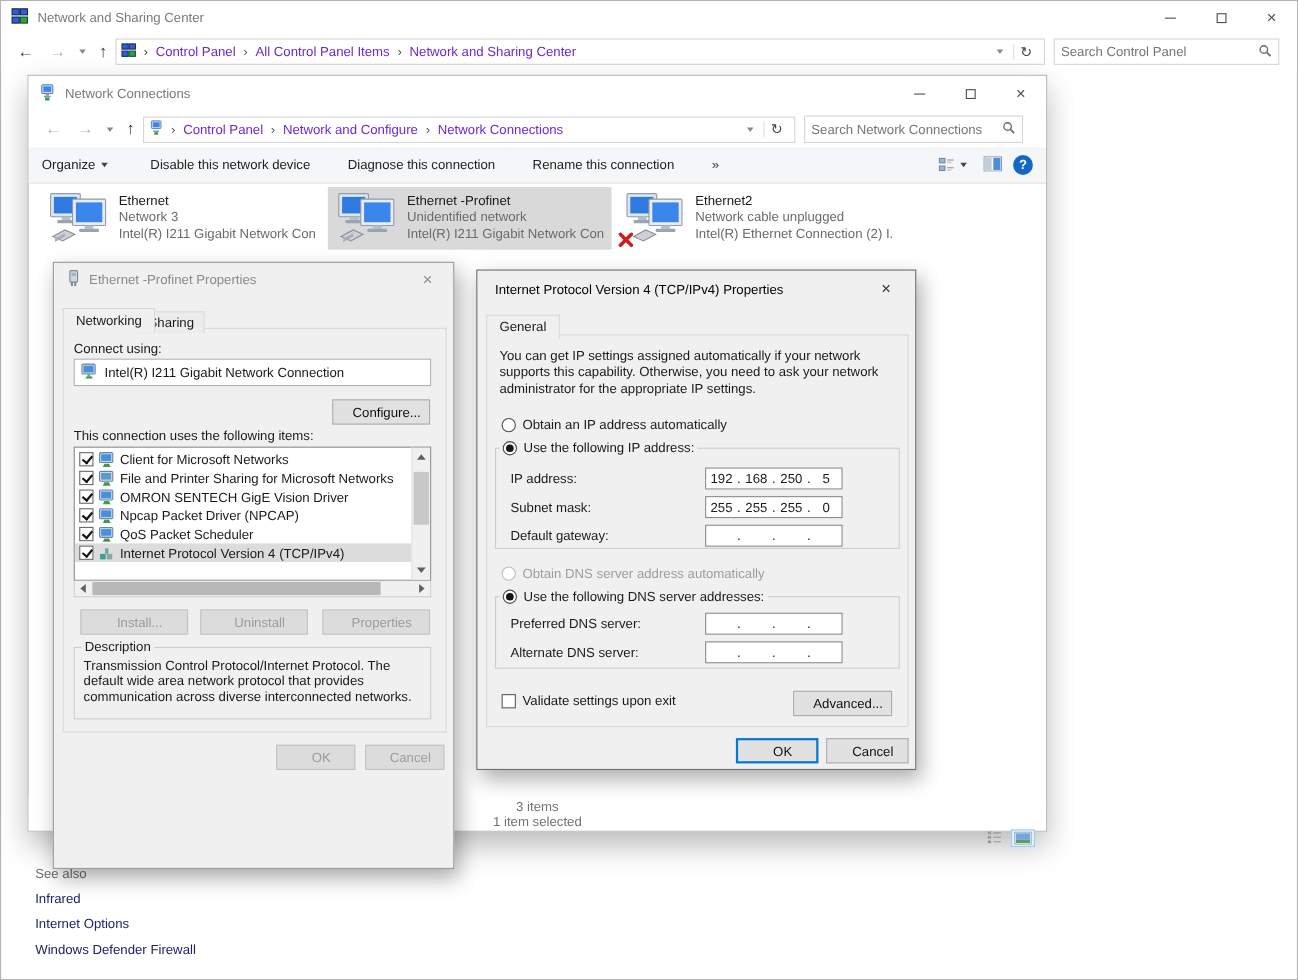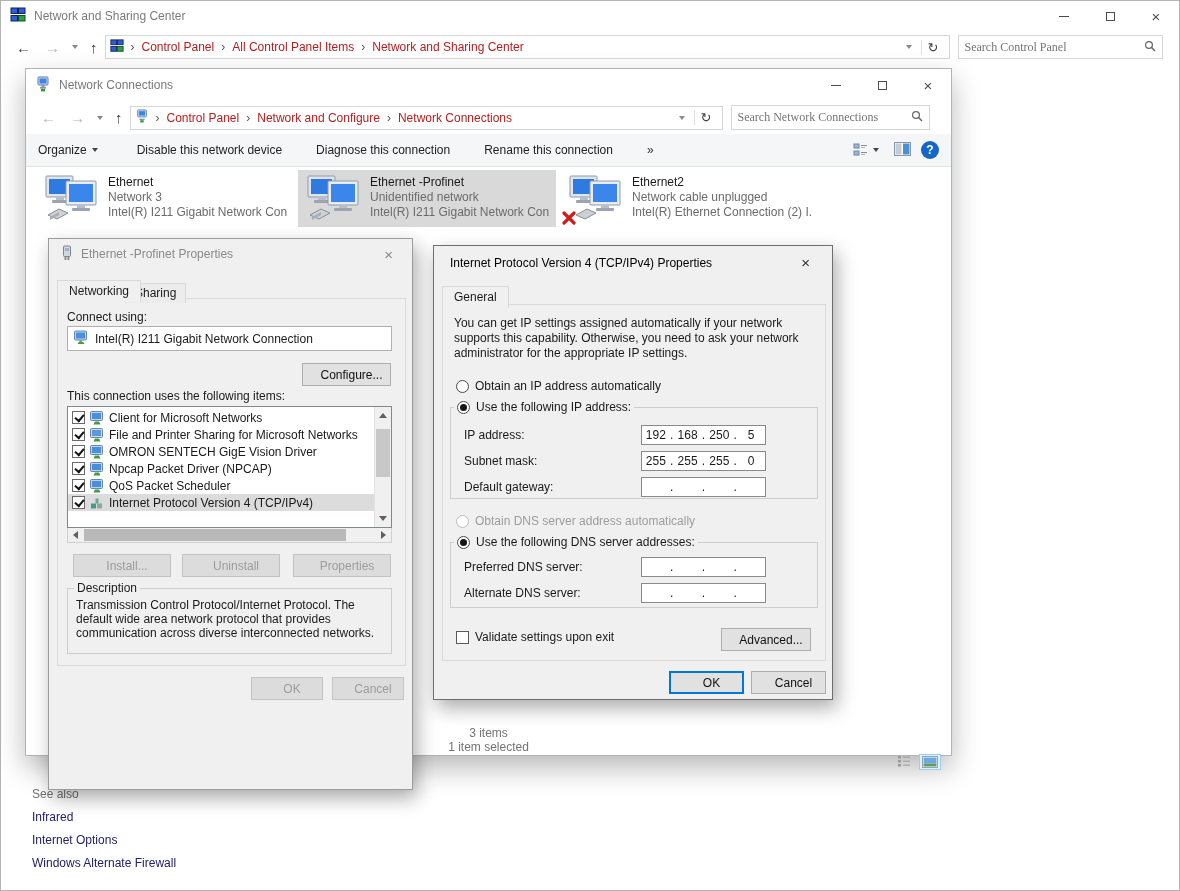--- a/index.html
+++ b/index.html
@@ -19,26 +19,26 @@
   .glyph-close { font-size:15px; line-height:1; color:#4d4d4d; }
 
   .navrow { display:flex; align-items:center; height:32px; padding:0 8px; background:#fff; }
   .nav-glyph { font-size:15px; padding:0 7px; color:#3c3c3c; }
   .nav-glyph.dim { color:#b5b5b5; }
   .tri-down { width:0; height:0; border-left:3.5px solid transparent; border-right:3.5px solid transparent;
               border-top:4px solid #8a8a8a; margin:0 5px; }
   .crumb-box { display:flex; align-items:center; height:24px; border:1px solid #d6d6d6; background:#fff;
                padding:0 4px; flex:1; }
   .crumb-sep { color:#555; padding:0 7px; font-size:12px; }
-  .crumb { color:#b91c1c; white-space:nowrap; }
+  .crumb { color:#6d28d9; white-space:nowrap; }
   .crumb-tail { margin-left:auto; display:flex; align-items:center; }
   .refresh-glyph { font-size:13px; color:#444; padding:0 6px; border-left:1px solid #e0e0e0; margin-left:4px; }
   .searchbox { display:flex; align-items:center; height:24px; border:1px solid #d6d6d6; background:#fff;
                margin-left:8px; padding:0 6px; }
-  .searchbox input { border:none; outline:none; flex:1; font-family:Liberation Serif, serif;
+  .searchbox input { border:none; outline:none; flex:1; font-family:Liberation Sans, sans-serif;
                      font-size:12px; color:#a21caf; background:transparent; }
   .searchbox input::placeholder { color:#757575; }
 
   
   .toolbar { display:flex; align-items:center; height:33px; background:#f5f6f7; border-bottom:1px solid #e3e3e3;
              padding:0 12px; color:#222; }
   .tb-item { margin-right:34px; white-space:nowrap; }
   .tb-right { margin-left:auto; display:flex; align-items:center; gap:10px; }
   .help-circle { width:18px; height:18px; border-radius:50%; background:#1467c6; color:#fff; font-weight:bold;
                  display:flex; align-items:center; justify-content:center; font-size:12px; }
@@ -178,21 +178,21 @@
             <circle cx="5" cy="5" r="3.4" fill="none" stroke="#666" stroke-width="1.2"></circle>
             <line x1="7.6" y1="7.6" x2="11" y2="11" stroke="#666" stroke-width="1.4"></line>
           </svg>
       </span>
     </div>
   </div>
 
   <div class="abs see-heading" style="left:31px; top:786px;">See also</div>
   <a class="abs panel-link" style="left:31px; top:809px;">Infrared</a>
   <a class="abs panel-link" style="left:31px; top:832px;">Internet Options</a>
-  <a class="abs panel-link" style="left:31px; top:855px;">Windows Alternate Firewall</a>
+  <a class="abs panel-link" style="left:31px; top:855px;">Windows Defender Firewall</a>
 </div>
 
 <div class="abs win-border" style="left:25px; top:68px; width:927px; height:688px; box-shadow:0 12px 26px rgba(0,0,0,.28);">
 
   <div class="titlebar" style="height:32px;">
     <span>
       <svg width="16" height="16" viewBox="0 0 16 16">
           <rect x="3" y="1" width="10" height="8" rx="1" fill="#cfd9e6" stroke="#5b7fb4"></rect>
           <rect x="4.5" y="2.5" width="7" height="5" fill="#3b86ea"></rect>
           <rect x="6.5" y="9" width="3" height="2" fill="#8a97a8"></rect>

